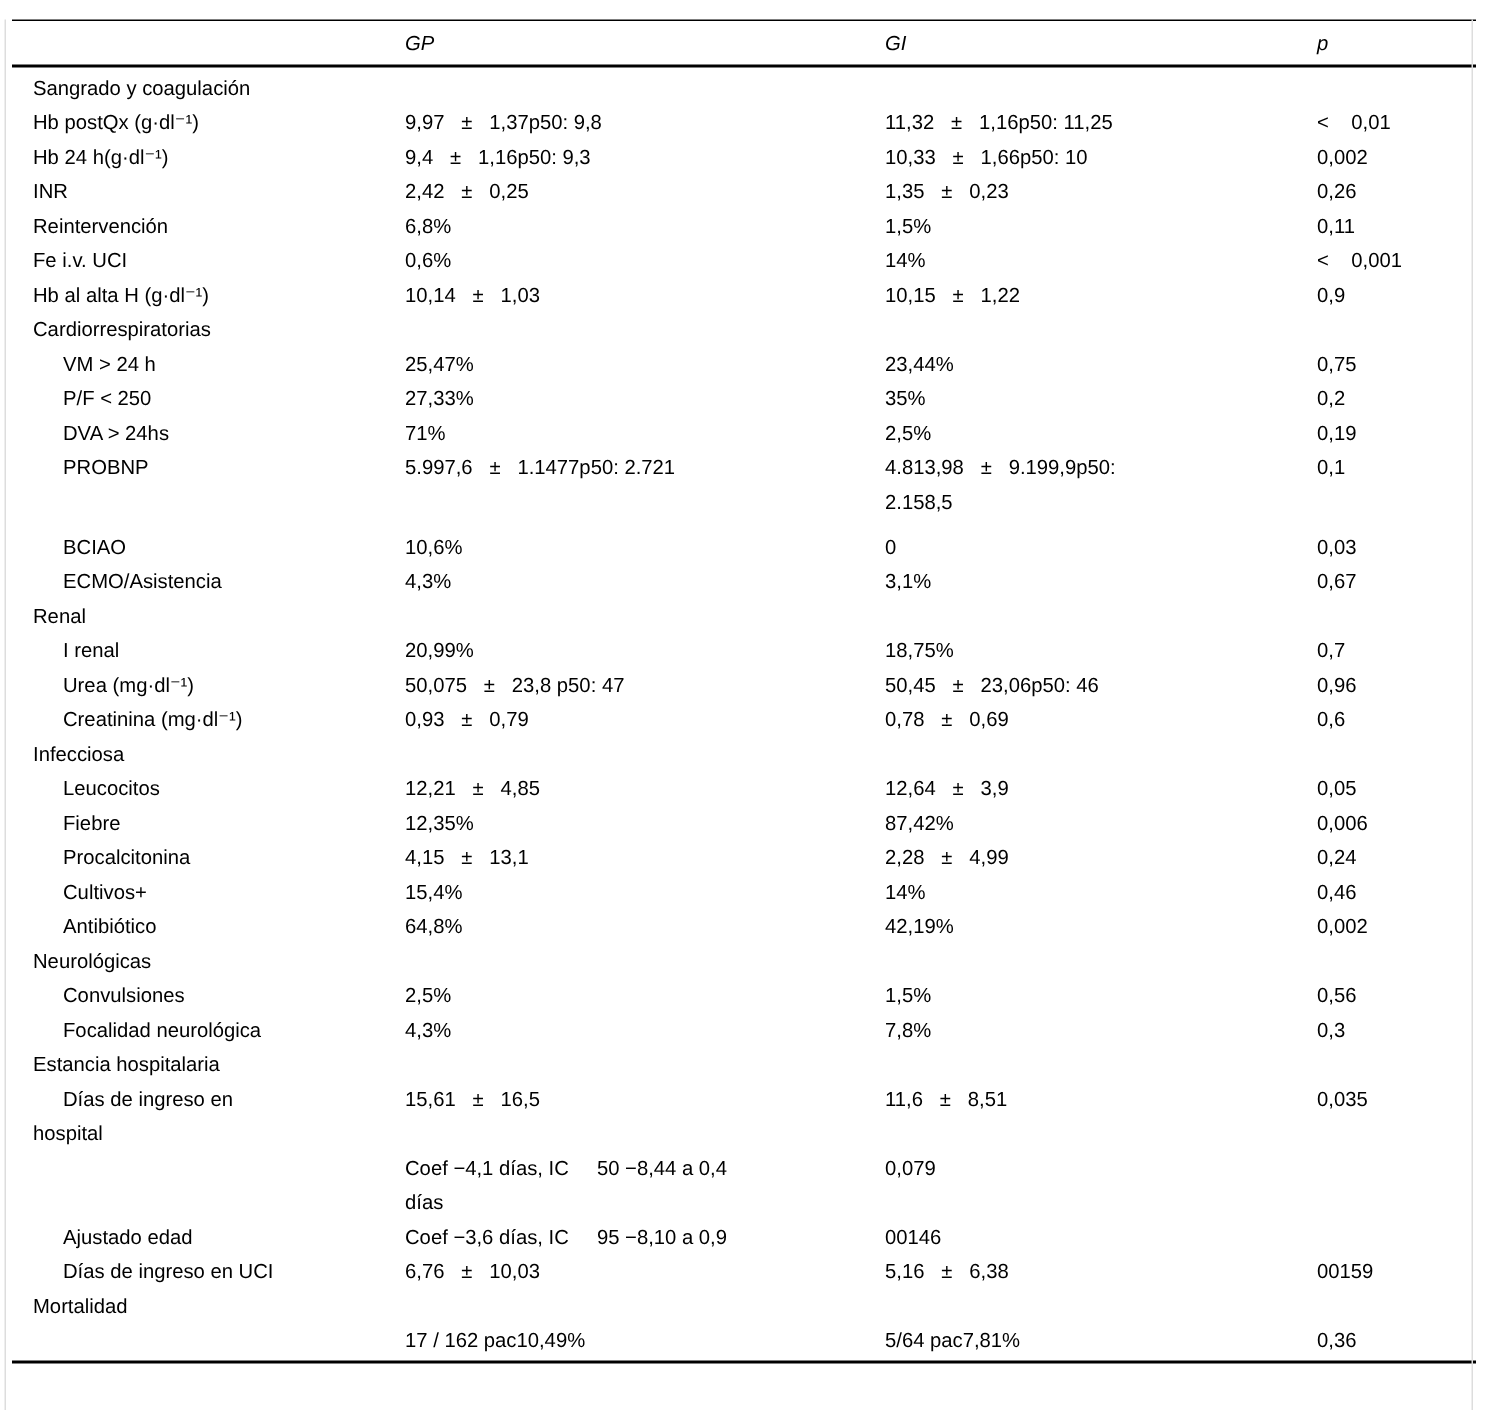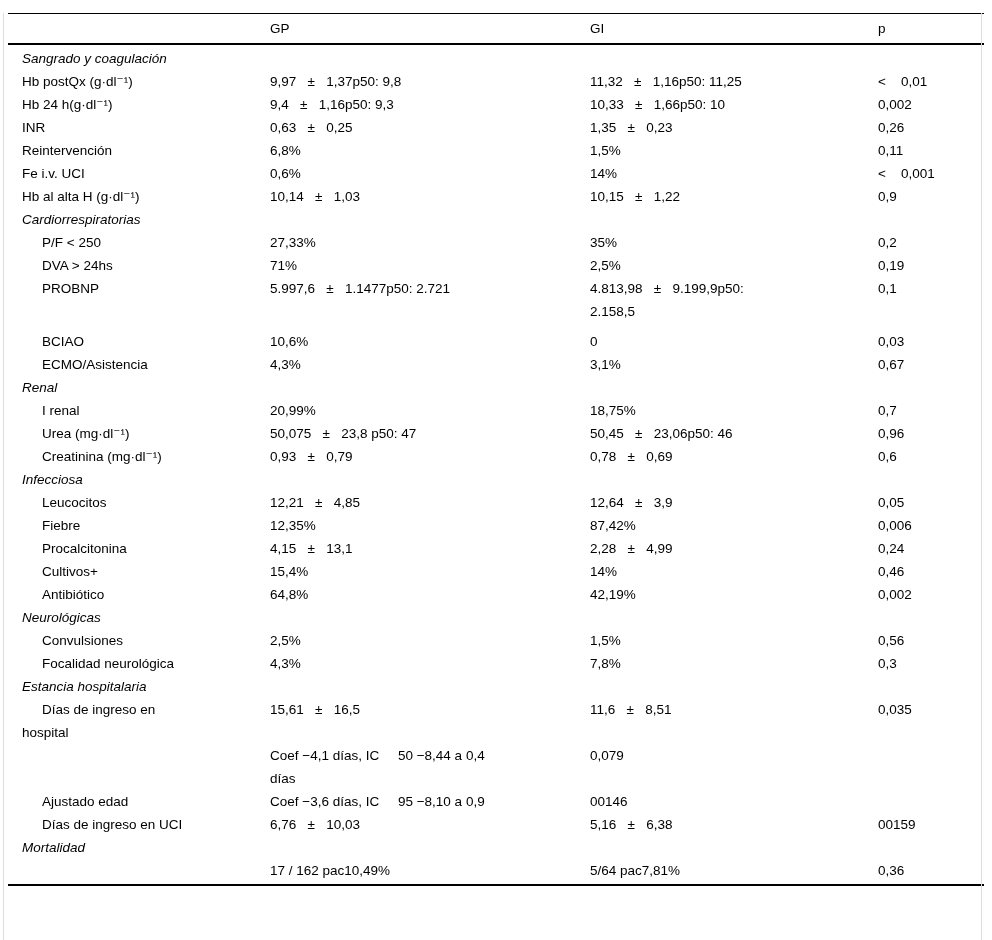--- a/index.html
+++ b/index.html
@@ -22,23 +22,23 @@
     padding-left:22px;
     box-sizing:border-box;
   }
   .c{
     white-space:pre-wrap;
     line-height:23px;
     min-height:23px;
     vertical-align:top;
     overflow-wrap:break-word;
   }
-  .header{padding-top:3px;padding-bottom:3px;}
+  .header{padding-top:3px;padding-bottom:3px;font-style:italic;}
   #tbody{padding-top:2px;padding-bottom:2px;}
-  .row.section .label{font-style:italic;}
+  .row.section .label{}
   .row.indent .label{text-indent:20px;}
   .row.pad{padding-bottom:7px;}
 </style>
 </head>
 <body>
 
 <div class="page">
   <div class="side-border left"></div>
   <div class="side-border right"></div>
 
@@ -67,21 +67,21 @@
         <div class="c p">&lt;    0,01</div>
       </div>
       <div class="grid row item">
         <div class="c label">Hb 24 h(g·dl⁻¹)</div>
         <div class="c gp">9,4   ±   1,16p50: 9,3</div>
         <div class="c gi">10,33   ±   1,66p50: 10</div>
         <div class="c p">0,002</div>
       </div>
       <div class="grid row item">
         <div class="c label">INR</div>
-        <div class="c gp">0,63   ±   0,25</div>
+        <div class="c gp">2,42   ±   0,25</div>
         <div class="c gi">1,35   ±   0,23</div>
         <div class="c p">0,26</div>
       </div>
       <div class="grid row item">
         <div class="c label">Reintervención</div>
         <div class="c gp">6,8%</div>
         <div class="c gi">1,5%</div>
         <div class="c p">0,11</div>
       </div>
       <div class="grid row item">
@@ -94,20 +94,26 @@
         <div class="c label">Hb al alta H (g·dl⁻¹)</div>
         <div class="c gp">10,14   ±   1,03</div>
         <div class="c gi">10,15   ±   1,22</div>
         <div class="c p">0,9</div>
       </div>
       <div class="grid row section">
         <div class="c label">Cardiorrespiratorias</div>
         <div class="c gp"></div>
         <div class="c gi"></div>
         <div class="c p"></div>
+      </div>
+      <div class="grid row item indent">
+        <div class="c label">VM &gt; 24 h</div>
+        <div class="c gp">25,47%</div>
+        <div class="c gi">23,44%</div>
+        <div class="c p">0,75</div>
       </div>
       <div class="grid row item indent">
         <div class="c label">P/F &lt; 250</div>
         <div class="c gp">27,33%</div>
         <div class="c gi">35%</div>
         <div class="c p">0,2</div>
       </div>
       <div class="grid row item indent">
         <div class="c label">DVA &gt; 24hs</div>
         <div class="c gp">71%</div>

